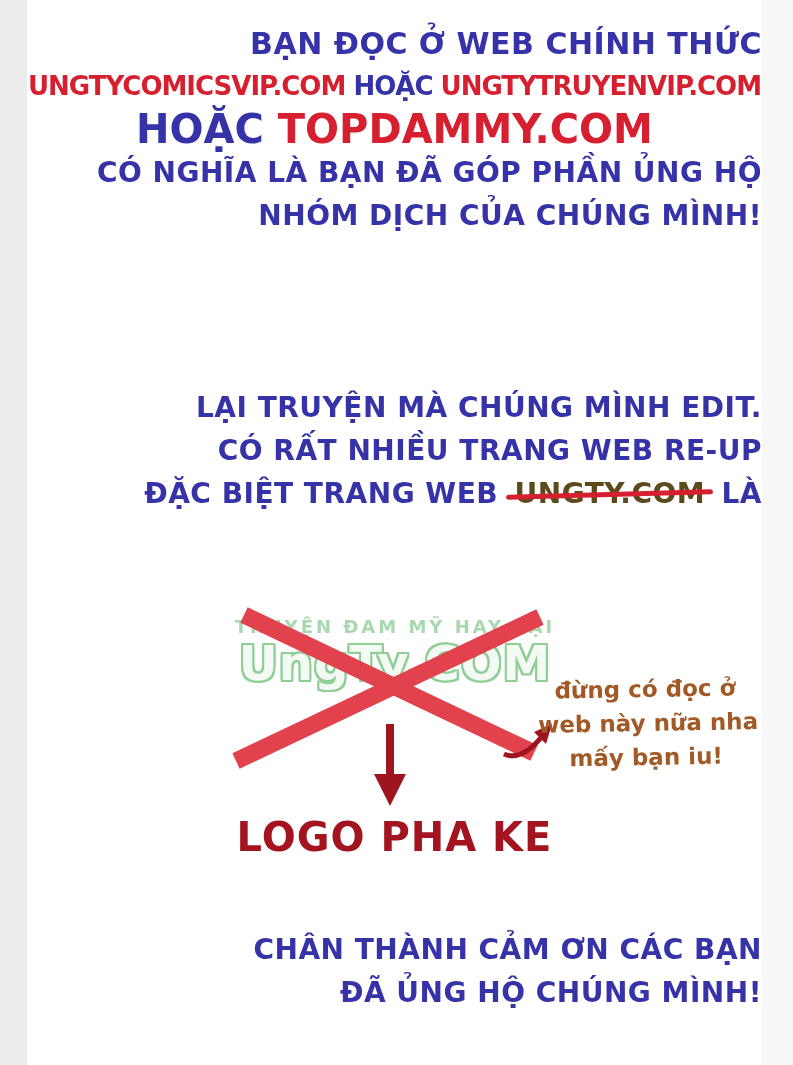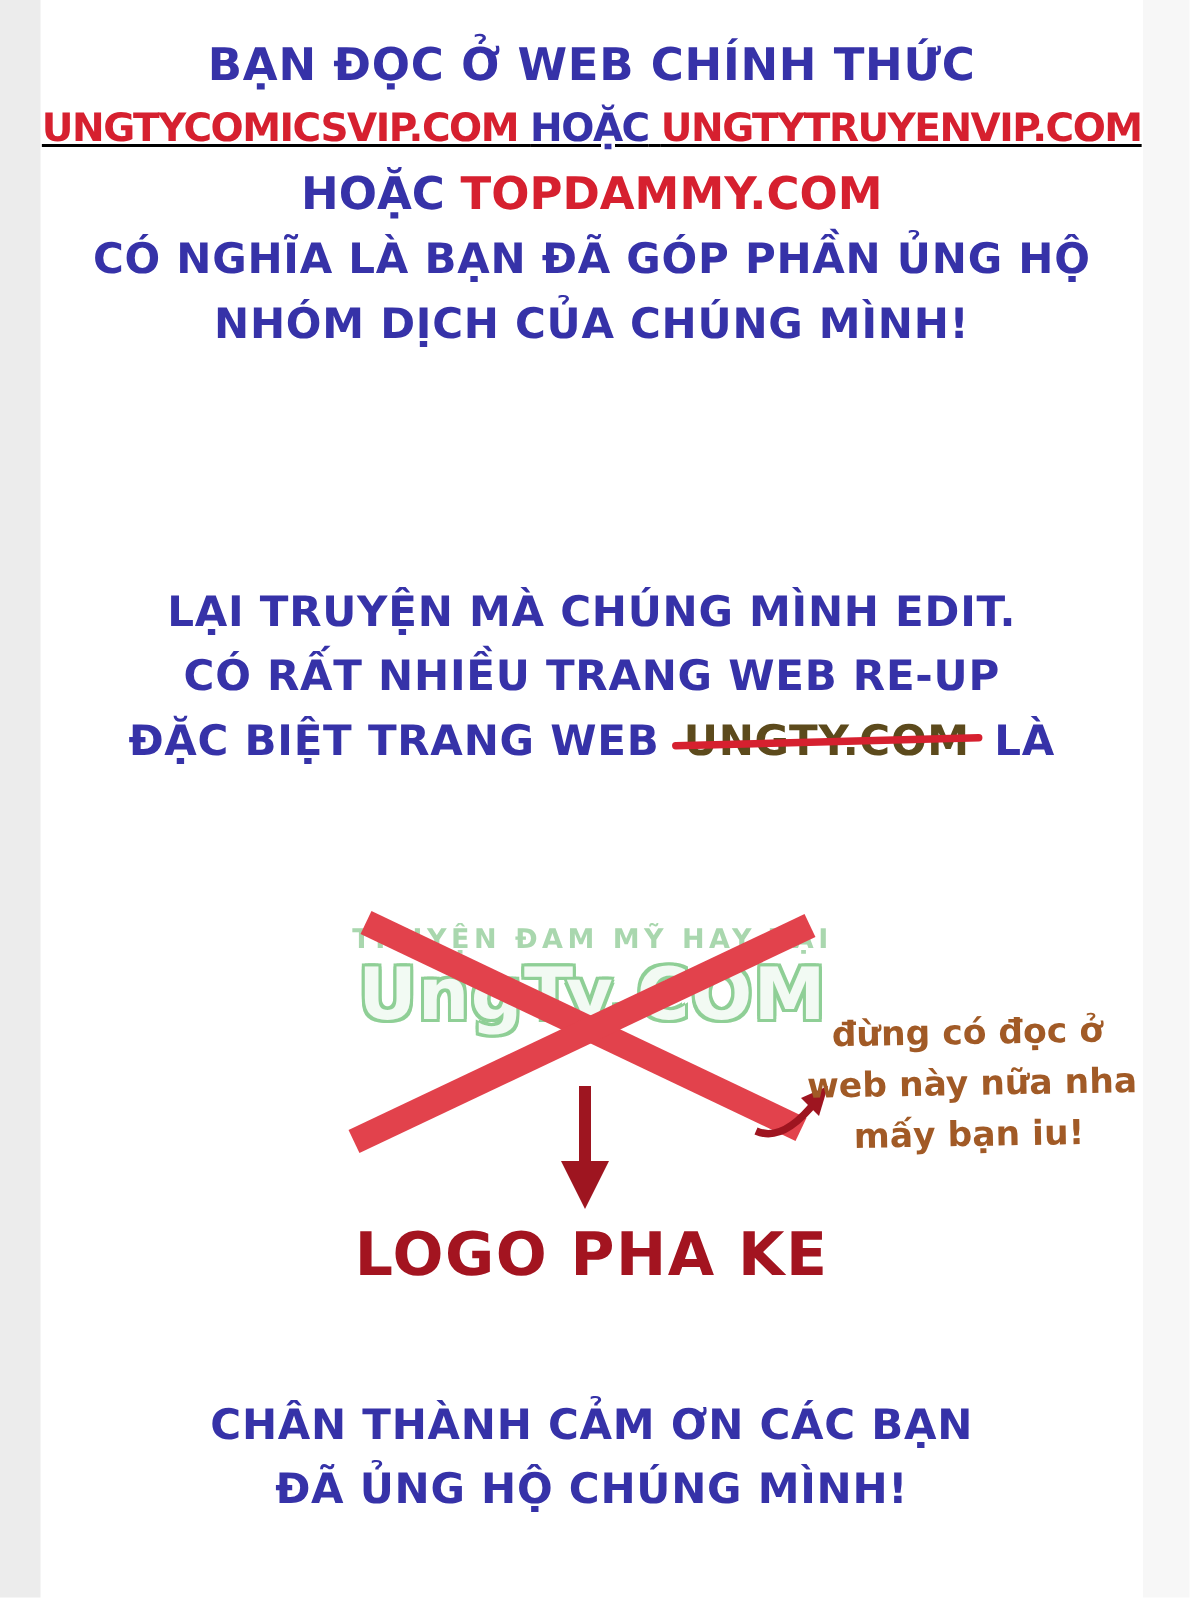--- a/index.html
+++ b/index.html
@@ -8,26 +8,26 @@
     background:#ffffff;
     font-family:"DejaVu Sans","Liberation Sans",sans-serif;
     -webkit-font-smoothing:antialiased;
   }
   .edge{position:absolute;top:0;height:1065px;}
   .edge.left{left:0;width:27px;background:#ececec;}
   .edge.right{right:0;width:31px;background:#f7f7f7;}
 
   .block{position:absolute;left:27px;width:735px;text-align:center;}
   .ln{font-weight:bold;font-size:28px;line-height:43px;letter-spacing:.5px;white-space:nowrap;}
-  .blue{color:#3632a8;}
+  .blue{color:#3632a8;text-align:right;}
   .red{color:#d6202f;}
 
   .ln.title{font-size:30px;}
-  .ln.urls{font-size:26px;letter-spacing:-1px;text-decoration:underline;}
-  .ln.urls3{font-size:30px;letter-spacing:0;}
+  .ln.urls{font-size:26px;letter-spacing:-1px;}
+  .ln.urls3{font-size:40px;letter-spacing:0;}
 
   .fake-site{position:relative;display:inline-block;color:#5c4a1c;margin:0 6px;}
   .fake-site .bar{
     position:absolute;left:-8px;right:-8px;top:50%;height:5px;margin-top:-2px;
     background:#d6202f;transform:rotate(-1.5deg);border-radius:3px;
   }
 
   
   .logo-wrap{position:absolute;left:230px;top:616px;width:330px;text-align:center;}
   .logo-tagline{

